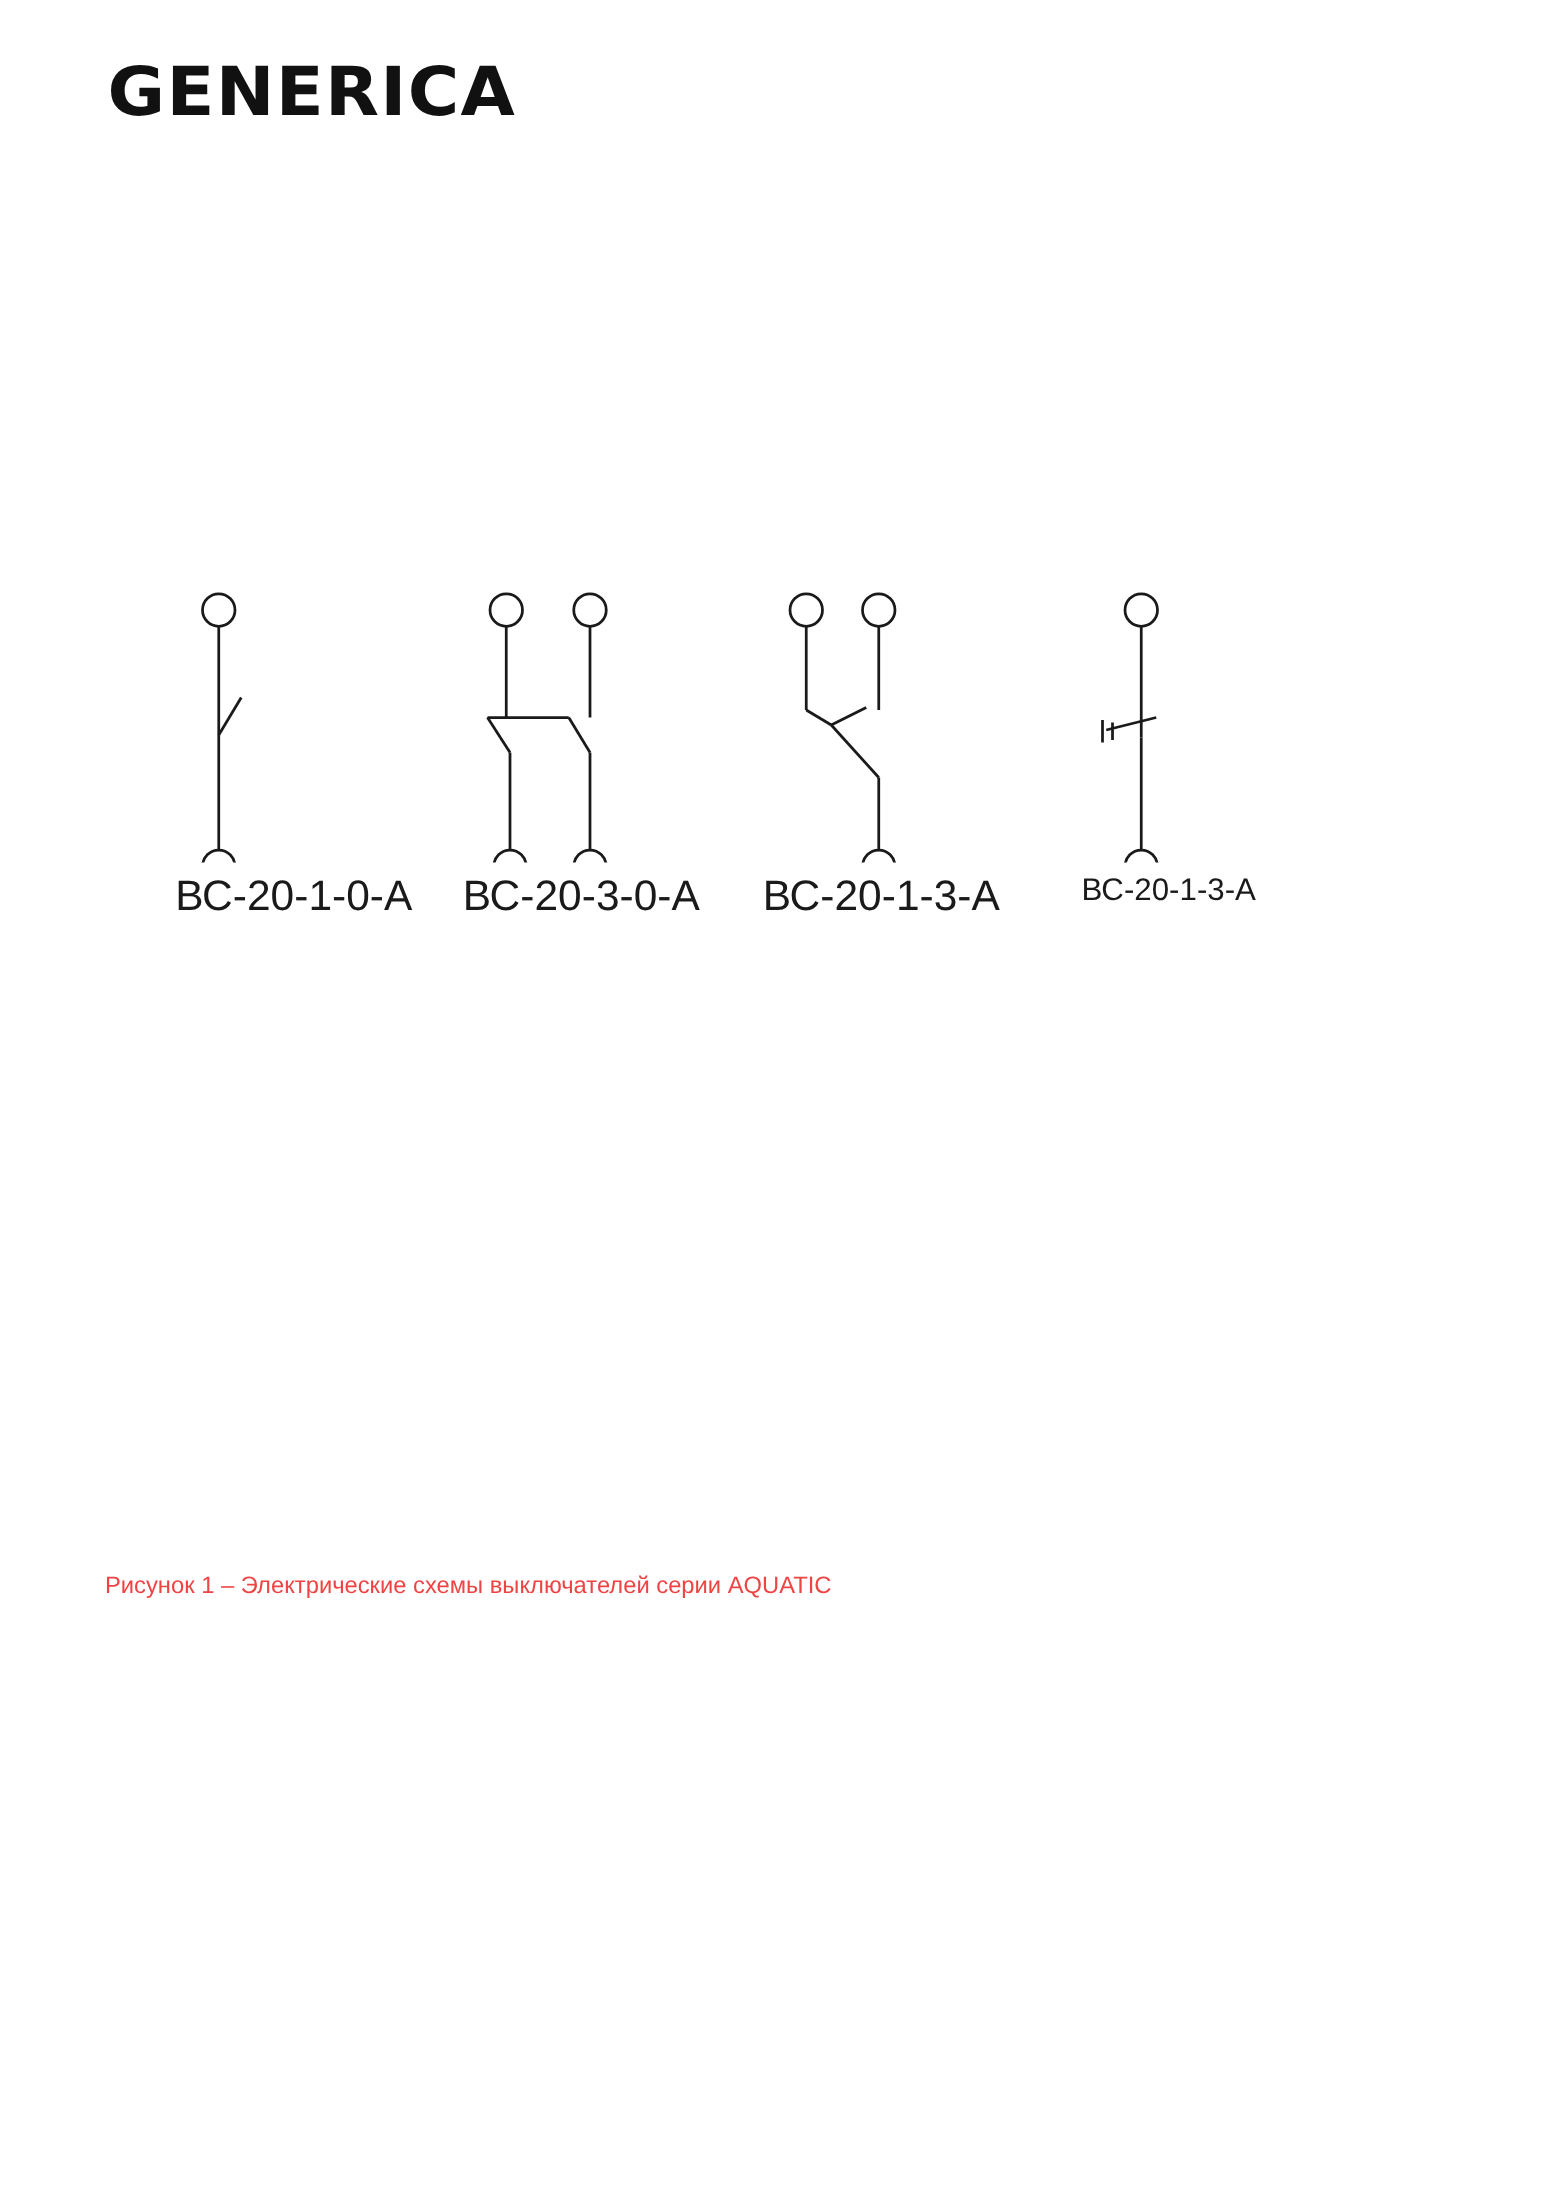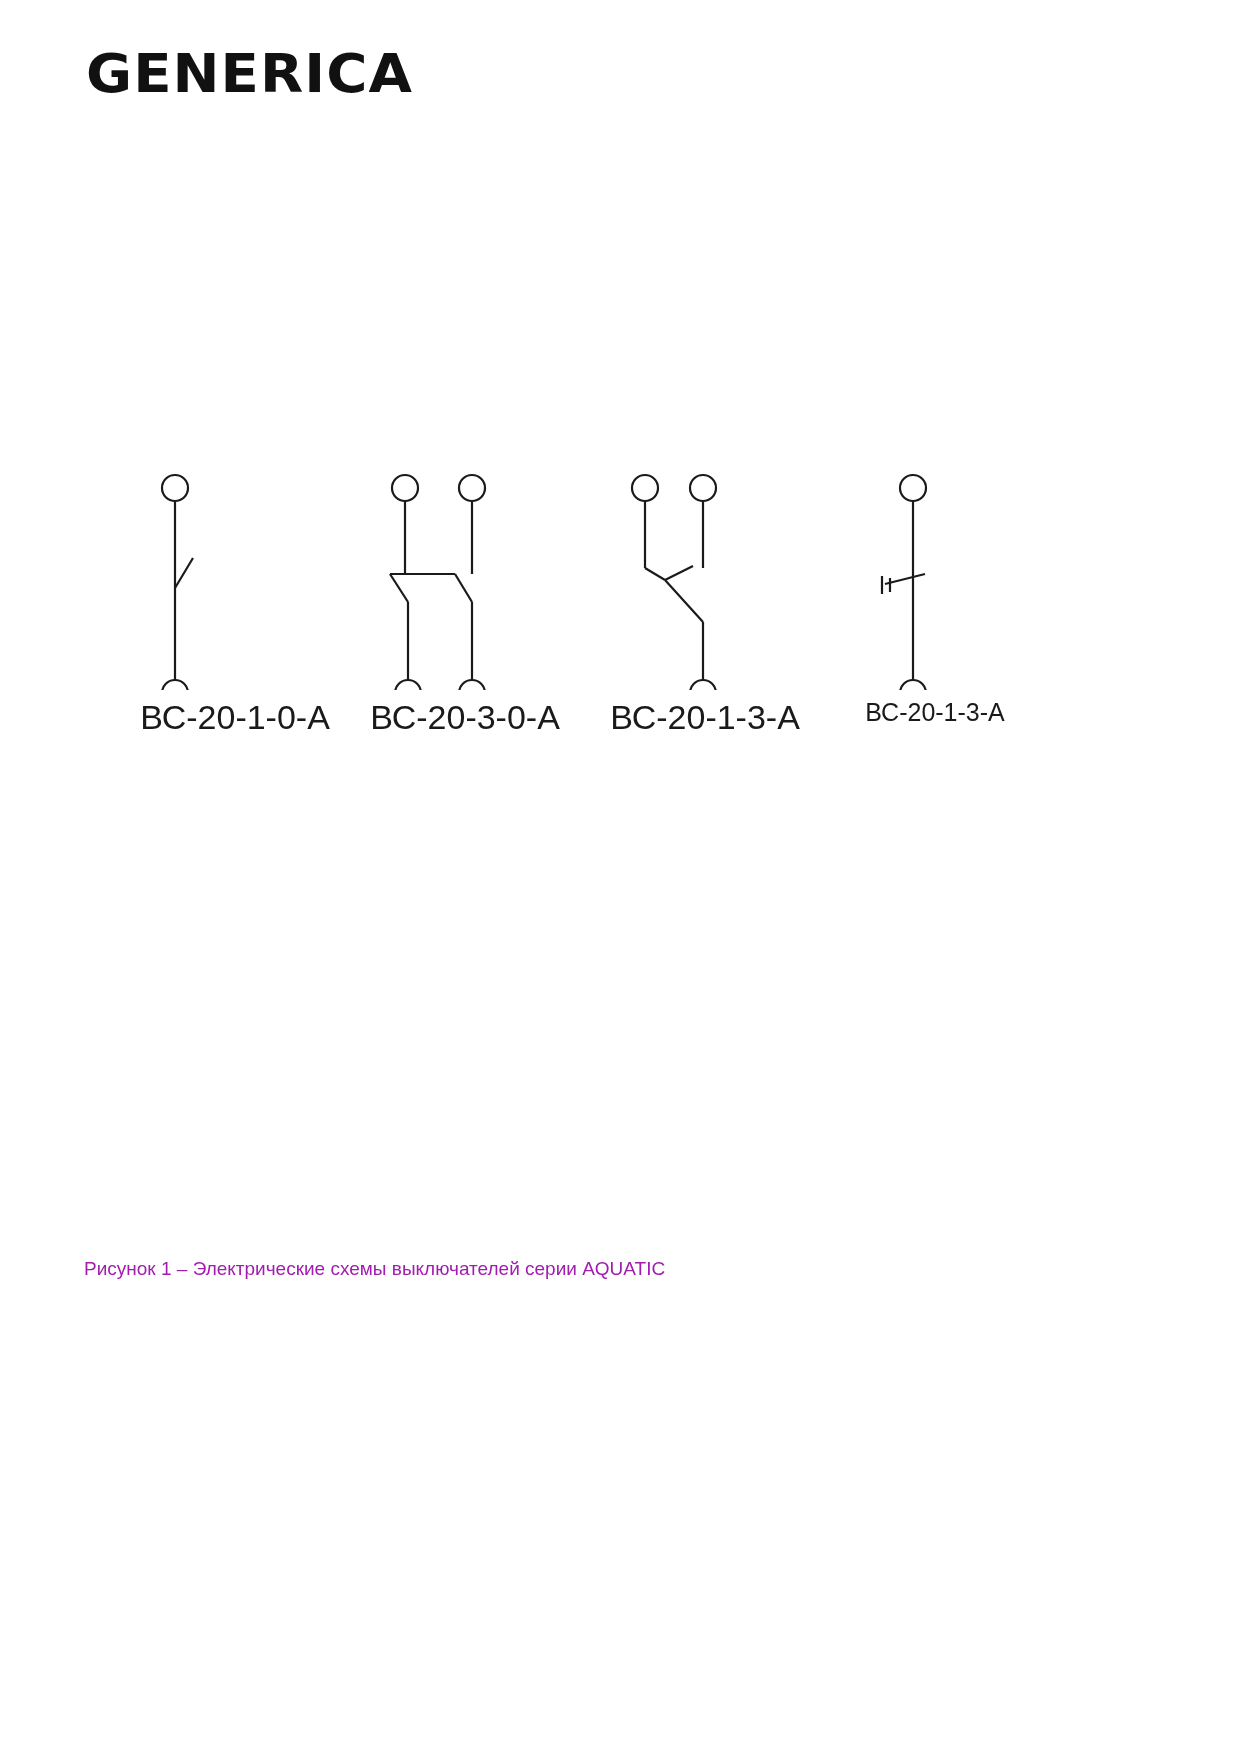--- a/index.html
+++ b/index.html
@@ -81,21 +81,21 @@
     font-size: 25px;
   }
 
   
   .caption {
     position: absolute;
     left: 84px;
     top: 1258px;
     font-family: "Liberation Sans", sans-serif;
     font-size: 19px;
-    color: #a21caf;
+    color: #ef4444;
     white-space: nowrap;
   }
 </style>
 </head>
 <body>
 
 <div class="brand">GENERICA</div>
 
 <div class="figure">
 

